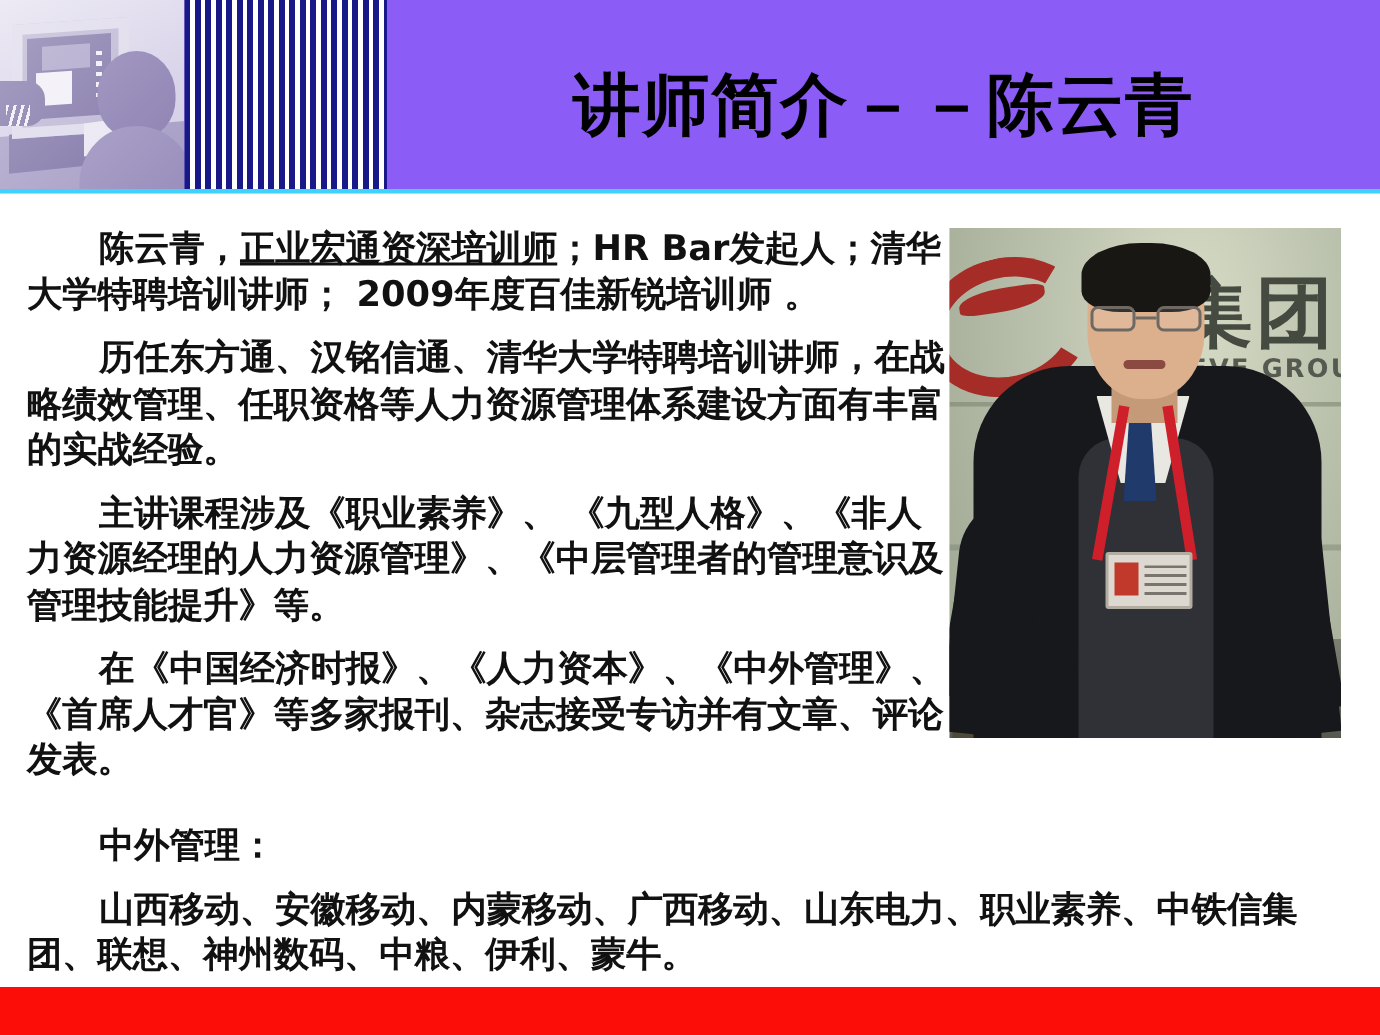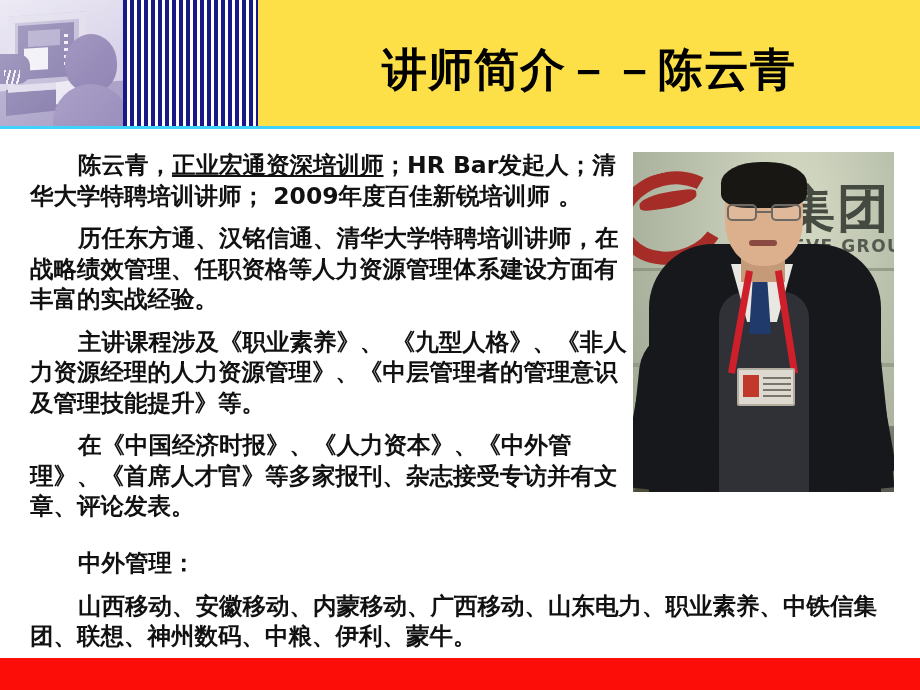--- a/index.html
+++ b/index.html
@@ -17,21 +17,21 @@
     background: #ffffff;
     overflow: hidden;
   }
 
   
   #header {
     position: absolute;
     left: 0; top: 0;
     width: 920px;
     height: 126px;
-    background: #fde047;
+    background: #8b5cf6;
   }
   
   #header-art {
     position: absolute;
     left: 0; top: 0;
     width: 123px;
     height: 126px;
     background:
       linear-gradient(160deg, rgba(255,255,255,0.35) 0%, rgba(255,255,255,0) 55%),
       linear-gradient(#cfc8e4, #cfc8e4);
@@ -406,21 +406,21 @@
     left: 0; top: 150px;
     width: 920px;
   }
   .para {
     font-size: 23.5px;
     font-weight: bold;
     color: #111111;
     line-height: 1.30;
     letter-spacing: 0px;
     margin: 0 0 12px 0;
-    padding: 0 0 0 30px;
+    padding: 0 0 0 18px;
     text-indent: 48px;
     box-sizing: border-box;
   }
   .para.narrow { width: 635px; }
   .para.wide   { width: 890px; }
   .para u { text-decoration: underline; text-underline-offset: 2px; }
   .spacer-sm { height: 14px; }
 
   
   #footer-bar {

